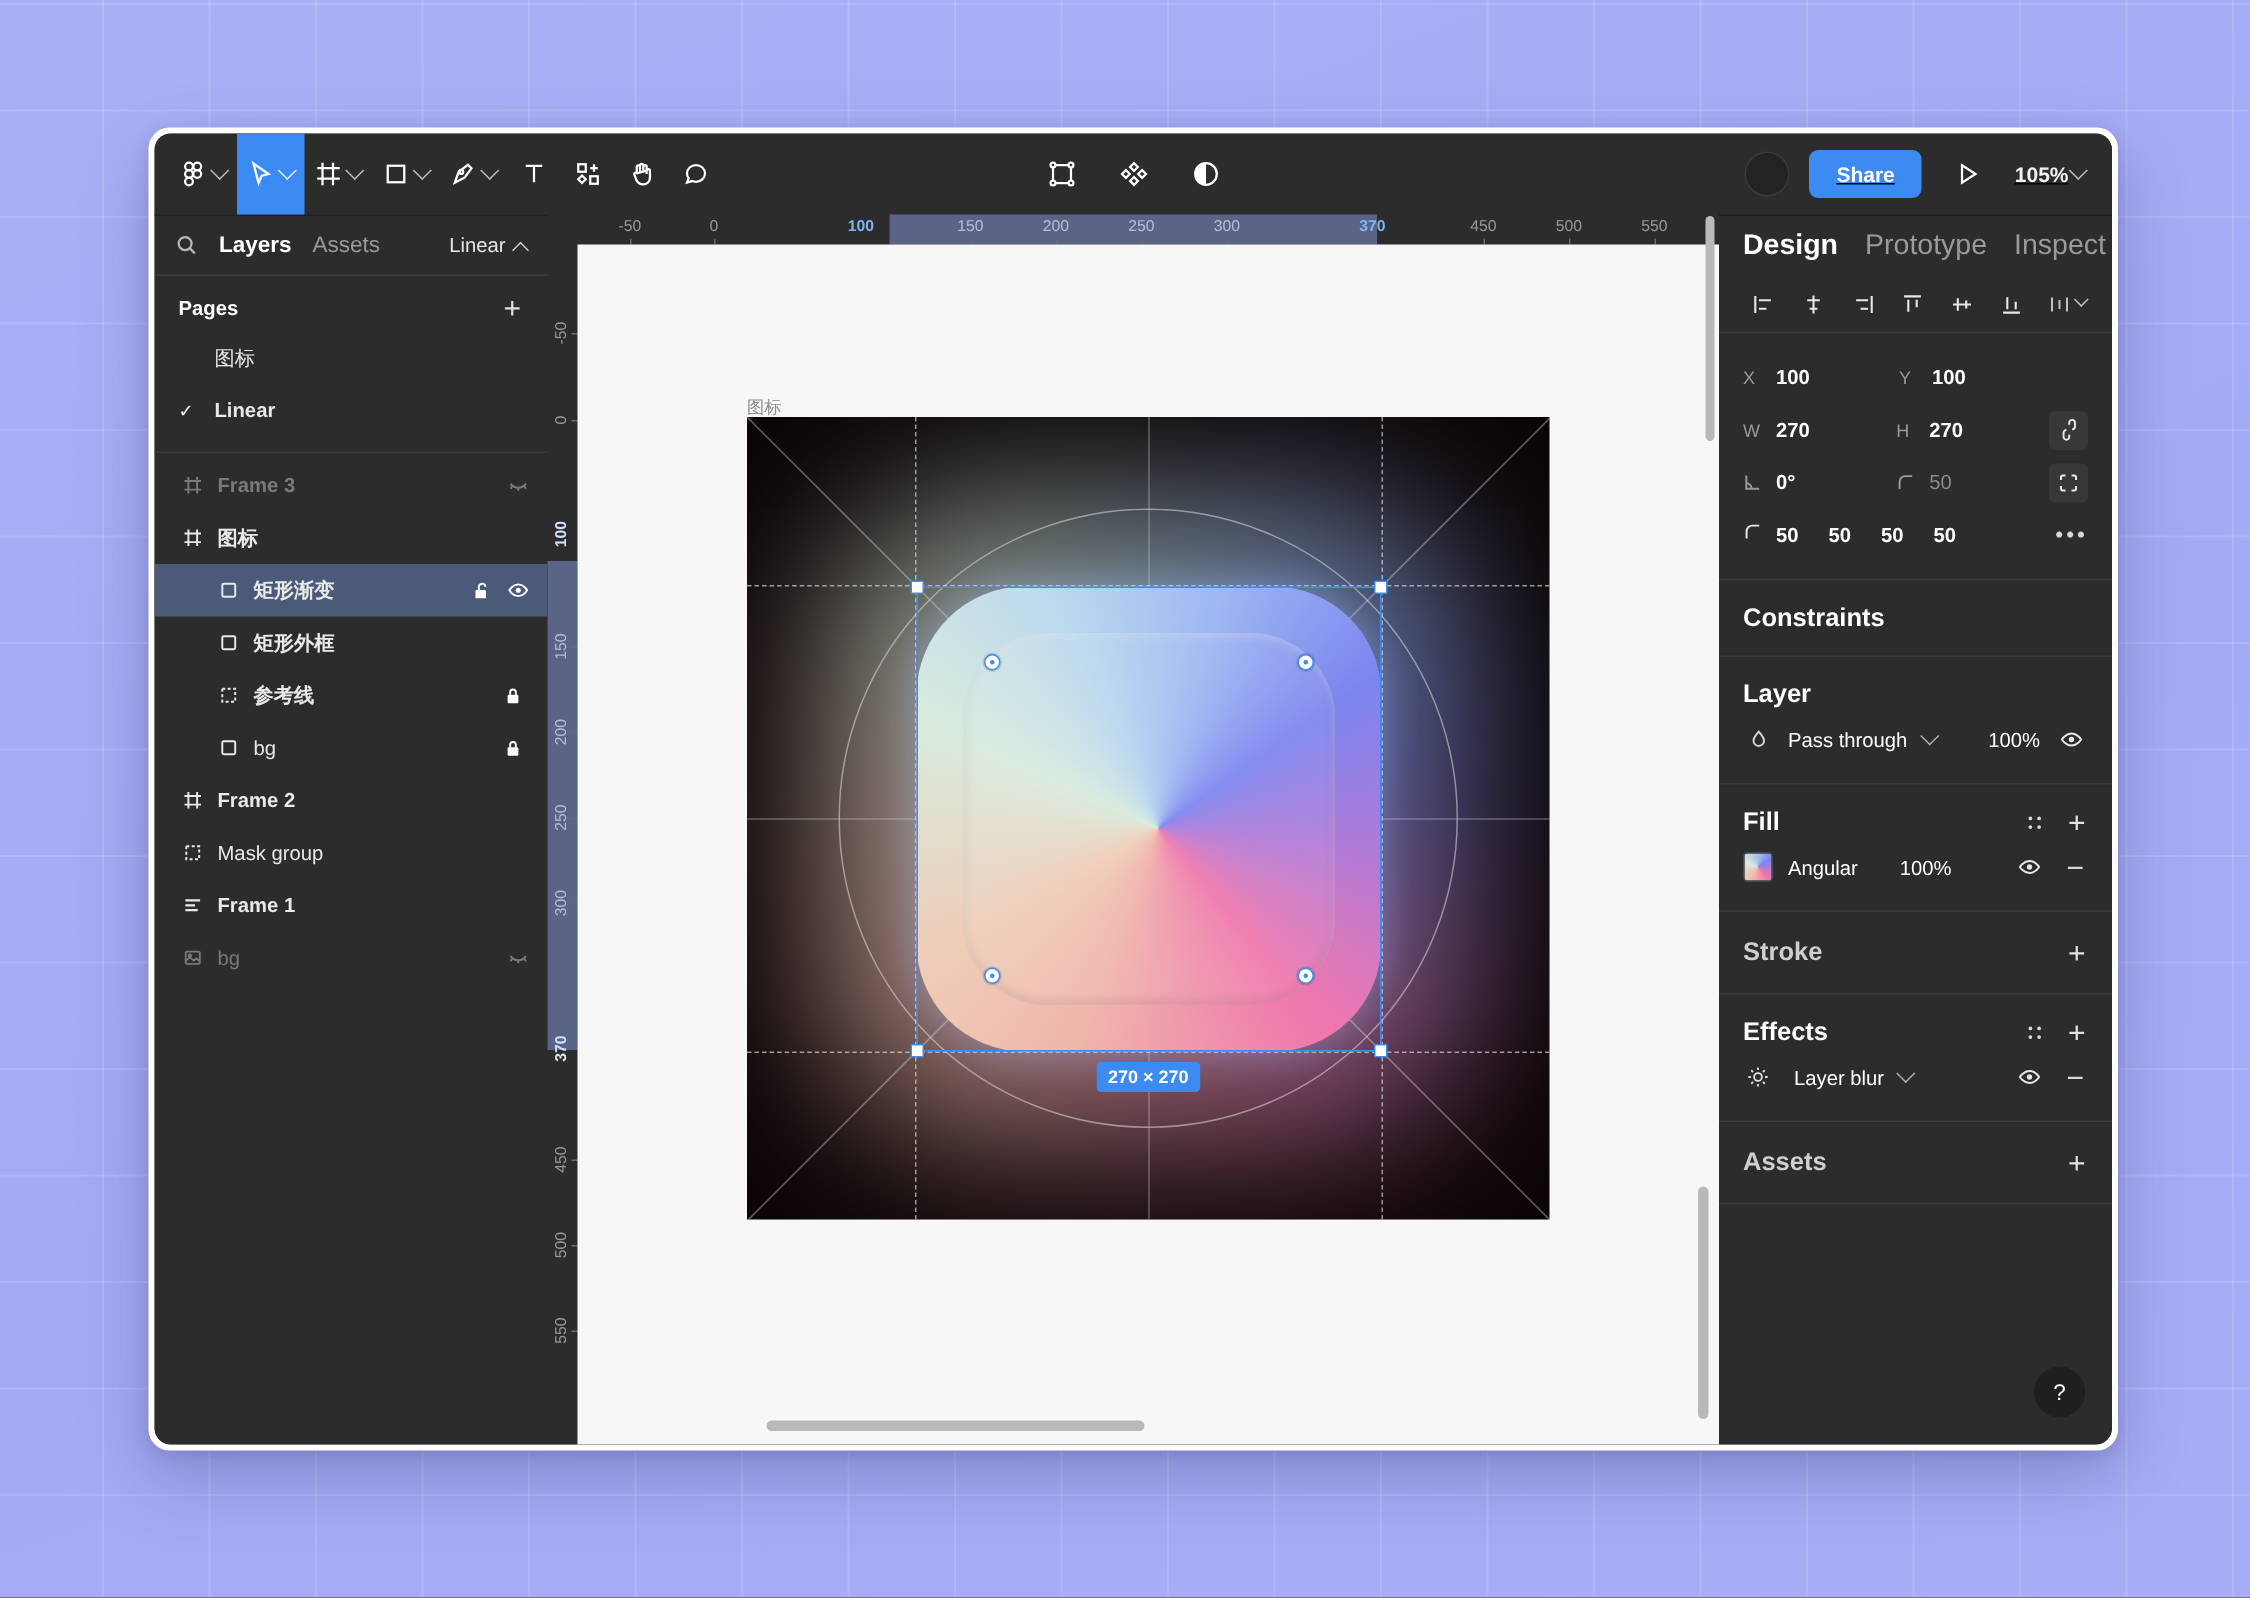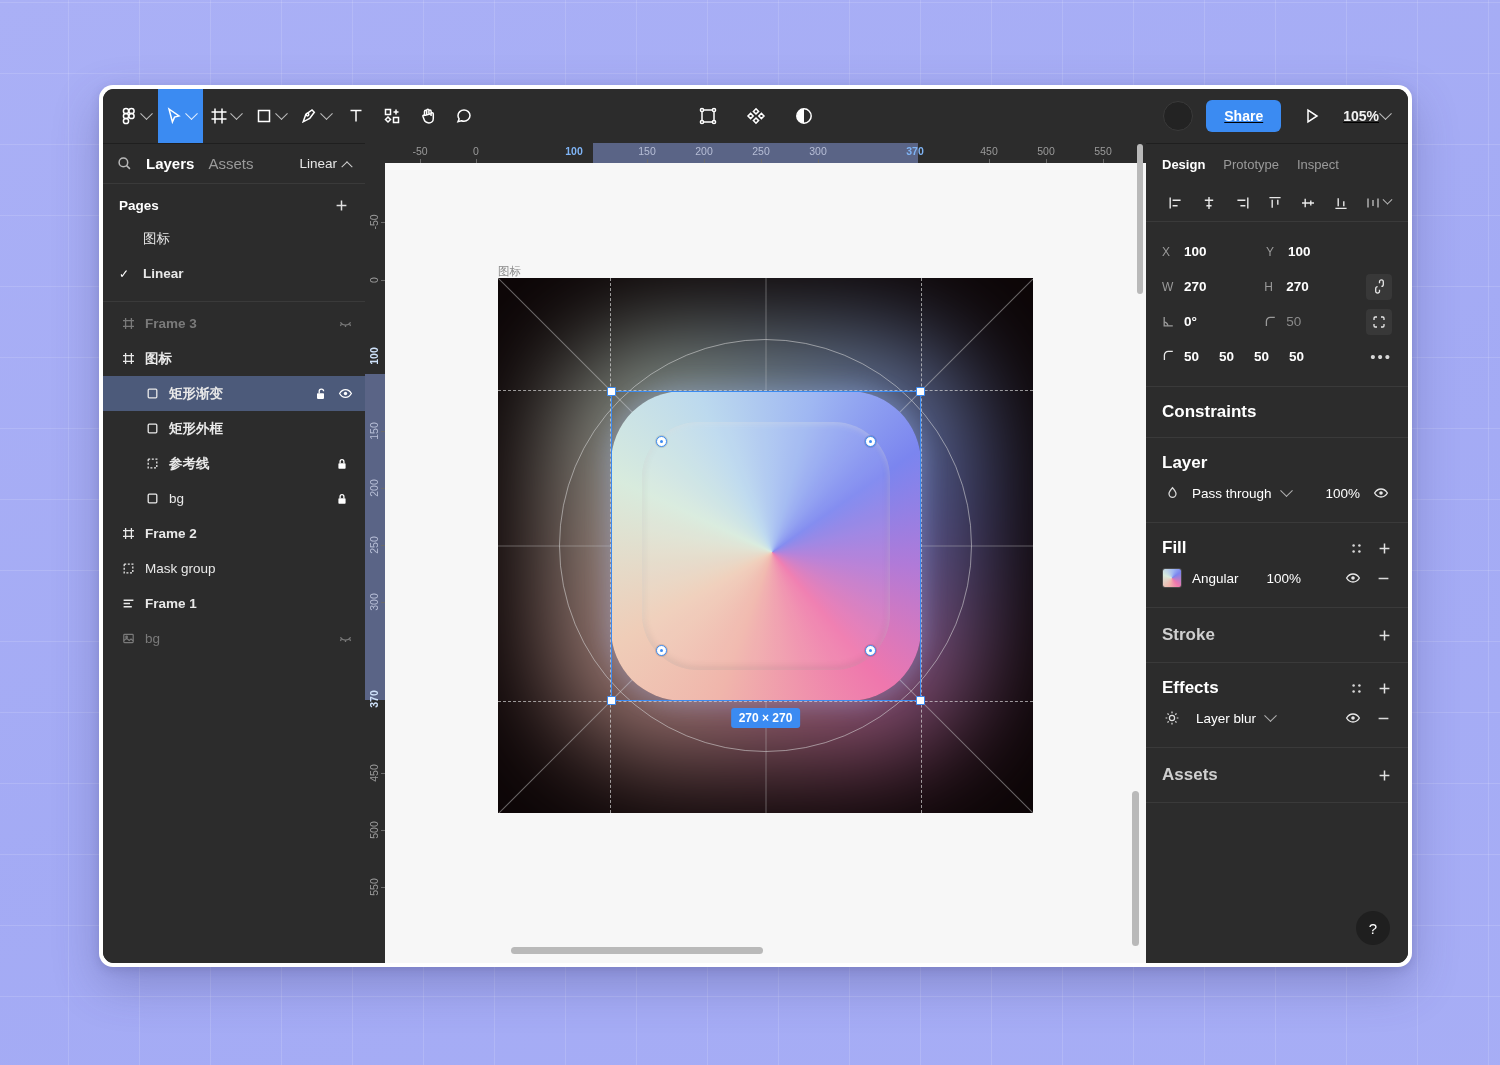--- a/index.html
+++ b/index.html
@@ -347,21 +347,21 @@
     width: 262px; flex: 0 0 262px;
     background: #2c2c2c; color: #e8e8e8;
     border-top: 1px solid #1f1f1f;
     display: flex; flex-direction: column;
     position: relative;
   }
   #right-tabs {
     height: 40px; display: flex; align-items: center; gap: 18px;
     padding: 0 16px;
   }
-  #right-tabs .rtab { font-size: 13px; color: #9a9a9a; cursor: default; }
+  #right-tabs .rtab { font-size: 19px; color: #9a9a9a; cursor: default; }
   #right-tabs .rtab.active { color: #fff; font-weight: bold; }
   #align-row {
     height: 38px; display: flex; align-items: center;
     padding: 0 14px; gap: 0px;
     border-bottom: 1px solid #3a3a3a;
   }
   #align-row .al-btn {
     width: 34px; height: 28px; display: flex;
     align-items: center; justify-content: center; cursor: default;
   }

